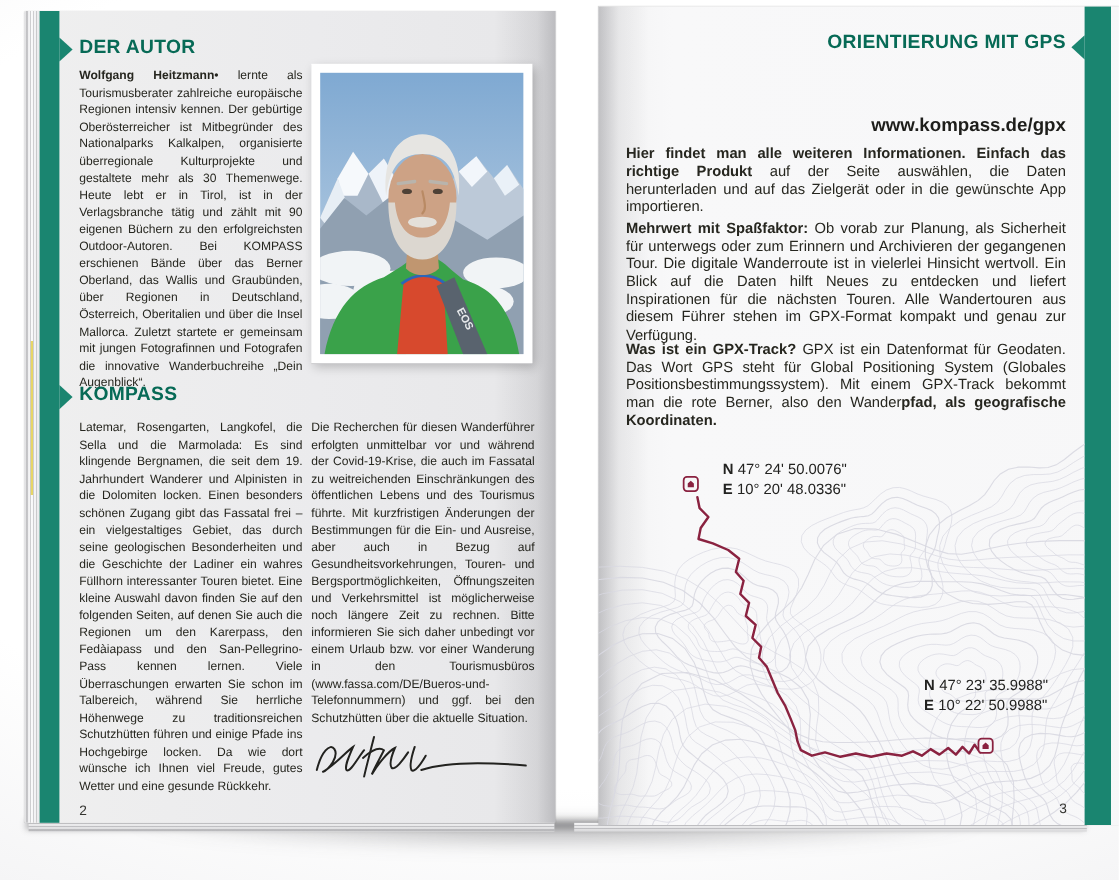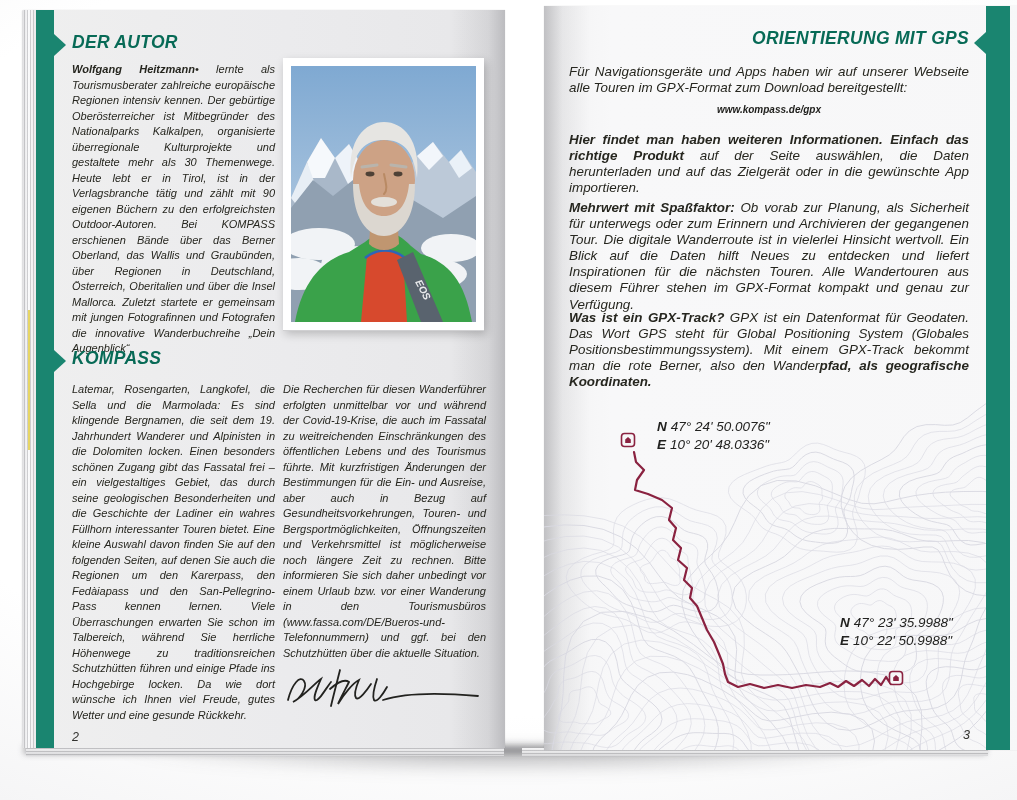--- a/index.html
+++ b/index.html
@@ -1,19 +1,19 @@
 <!DOCTYPE html>
 <html lang="de" style="--accent: #076a56; --band: #1a8570;"><head>
 <meta charset="utf-8">
 <style>
   html,body{margin:0;padding:0;}
   body{width:1017px;height:800px;position:relative;overflow:hidden;
        font-family:"Liberation Sans",sans-serif;
        background:radial-gradient(120% 90% at 50% 40%, #ffffff 55%, #ececee 100%);}
-  .scene{position:absolute;inset:0;font-style:italic;}
+  .scene{position:absolute;inset:0;}
 
   
   .cast-shadow-soft{position:absolute;left:16px;top:748px;width:980px;height:34px;
      background:radial-gradient(52% 100% at 50% 0%, rgba(40,40,45,.38), rgba(40,40,45,0) 78%);
      filter:blur(7px);}
   .cast-shadow-line{position:absolute;left:24px;top:746px;width:962px;height:8px;
      background:rgba(30,30,34,.38);filter:blur(3px);}
 
   
   .page{position:absolute;box-shadow:0 0 1px rgba(0,0,0,.25);}
@@ -58,22 +58,22 @@
 
   
   .heading{position:absolute;font-size:17.5px;font-weight:bold;color:var(--accent,#076a56);
      letter-spacing:.3px;white-space:nowrap;}
   .body-txt{position:absolute;font-size:11px;line-height:15.5px;color:#26261f;
      text-align:justify;hyphens:auto;-webkit-hyphens:auto;}
   .body-txt b{font-weight:bold;}
   .rp-txt{position:absolute;left:25px;width:400px;font-size:13.4px;line-height:16.1px;
      color:#26261f;text-align:justify;hyphens:auto;-webkit-hyphens:auto;}
   .rp-txt b{font-weight:bold;}
-  .url-line{position:absolute;left:25px;width:400px;text-align:center;
-     font-size:10px;font-weight:bold;color:#1d1d1a;}
+  .url-line{position:absolute;left:25px;width:400px;text-align:right;
+     font-size:17px;font-weight:bold;color:#1d1d1a;}
   .page-num{position:absolute;font-size:12.5px;color:#33332f;}
 
   
   .photo-frame{position:absolute;left:261px;top:48px;width:201px;height:272px;
      background:#fff;box-sizing:border-box;padding:8px;
      box-shadow:0 1px 0 #d0d0d2, 2px 4px 9px rgba(0,0,0,.22);}
   .photo-frame svg{display:block;width:100%;height:100%;}
 
   
   .signature{position:absolute;left:260px;top:644px;width:205px;height:64px;}
@@ -178,26 +178,25 @@
   </div>
 
   <div class="page page-right">
     <div class="stack stack-right"></div>
     <div class="band band-r"></div>
     <div class="arrow-left" style="top:26px"></div>
     <div class="gutter-right"></div>
 
     <div class="heading" style="left:25px;top:22px;width:400px;text-align:right">ORIENTIERUNG MIT GPS</div>
 
-    <div class="rp-txt" style="top:58px">Für Navigationsgeräte und Apps haben wir auf unserer Webseite alle Touren im GPX-Format zum Download bereitgestellt:</div>
 
     <div class="url-line" style="top:98px">www.kompass.de/gpx</div>
 
     <div class="rp-txt" style="top:126px">
-      <b>Hier findet man haben weiteren Informationen. Einfach das richtige Produkt</b><span> auf der Seite auswählen, die Daten herunterladen und auf das Zielgerät oder in die gewünschte App importieren.</span>
+      <b>Hier findet man alle weiteren Informationen. Einfach das richtige Produkt</b><span> auf der Seite auswählen, die Daten herunterladen und auf das Zielgerät oder in die gewünschte App importieren.</span>
     </div>
 
     <div class="rp-txt" style="top:194px">
       <b>Mehrwert mit Spaßfaktor:</b><span> Ob vorab zur Planung, als Sicherheit für unterwegs oder zum Erinnern und Archivieren der gegangenen Tour. Die digitale Wanderroute ist in vielerlei Hinsicht wertvoll. Ein Blick auf die Daten hilft Neues zu entdecken und liefert Inspirationen für die nächsten Touren. Alle Wandertouren aus diesem Führer stehen im GPX-Format kompakt und genau zur Verfügung.</span>
     </div>
 
     <div class="rp-txt" style="top:304px">
       <b>Was ist ein GPX-Track?</b><span> GPX ist ein Datenformat für Geodaten. Das Wort GPS steht für Global Positioning System (Globales Positionsbestimmungssystem). Mit einem GPX-Track bekommt man die rote Berner, also den Wander</span><b>pfad, als geografische Koordinaten.</b>
     </div>
 

